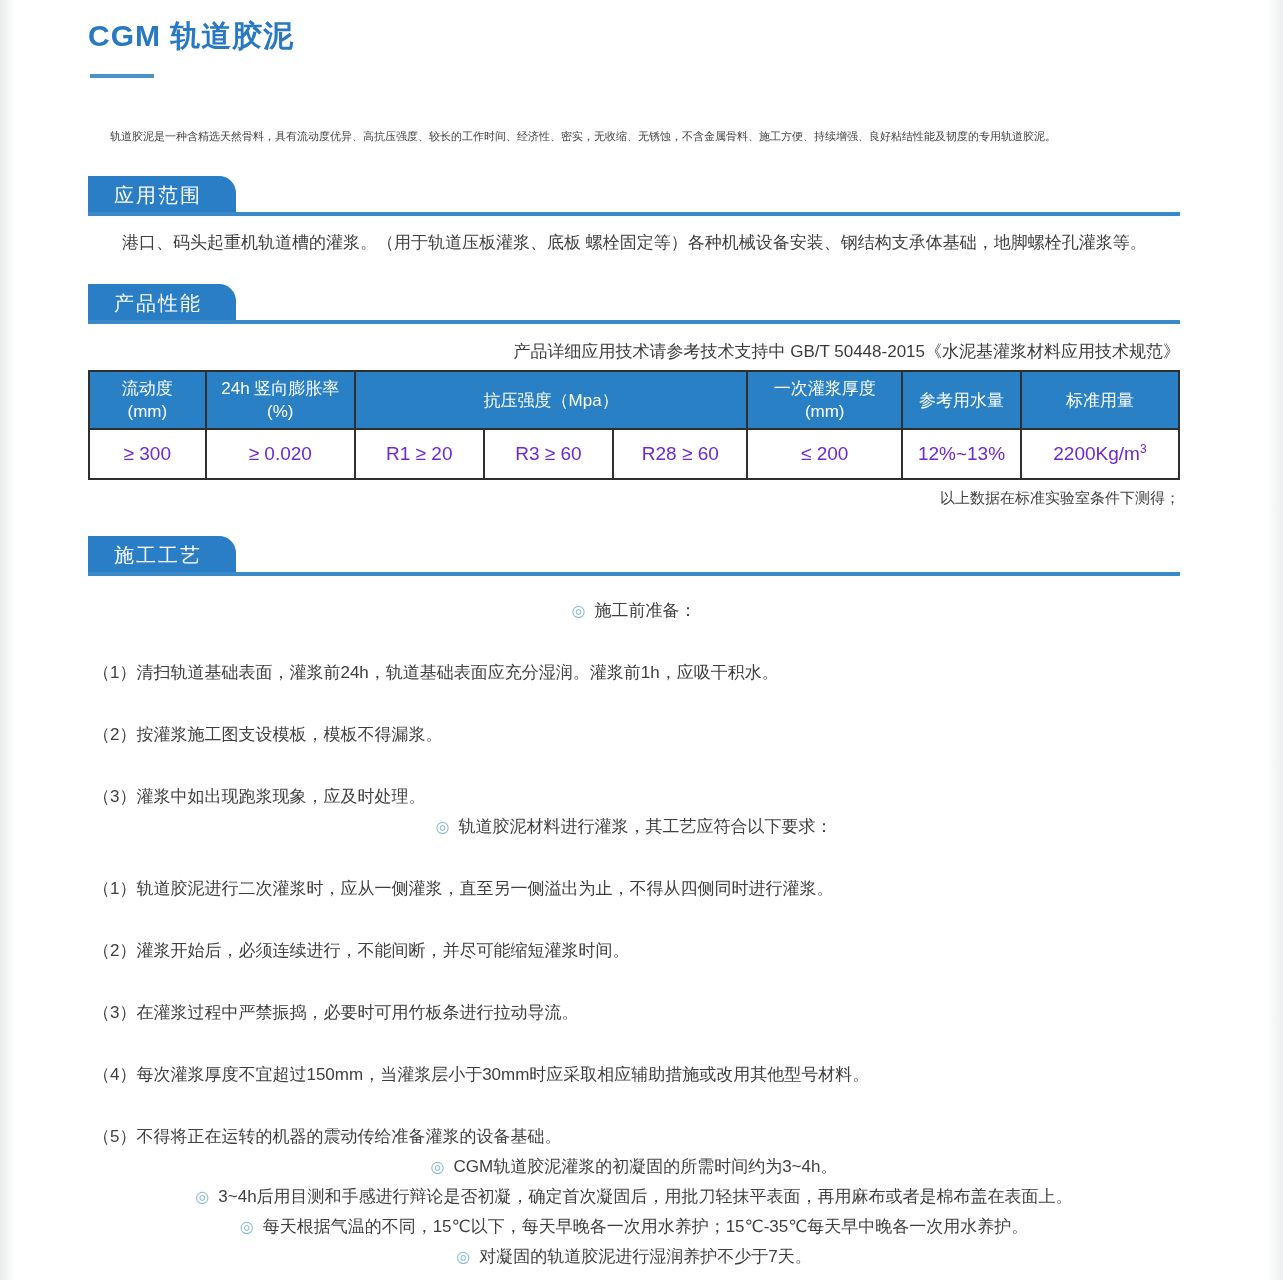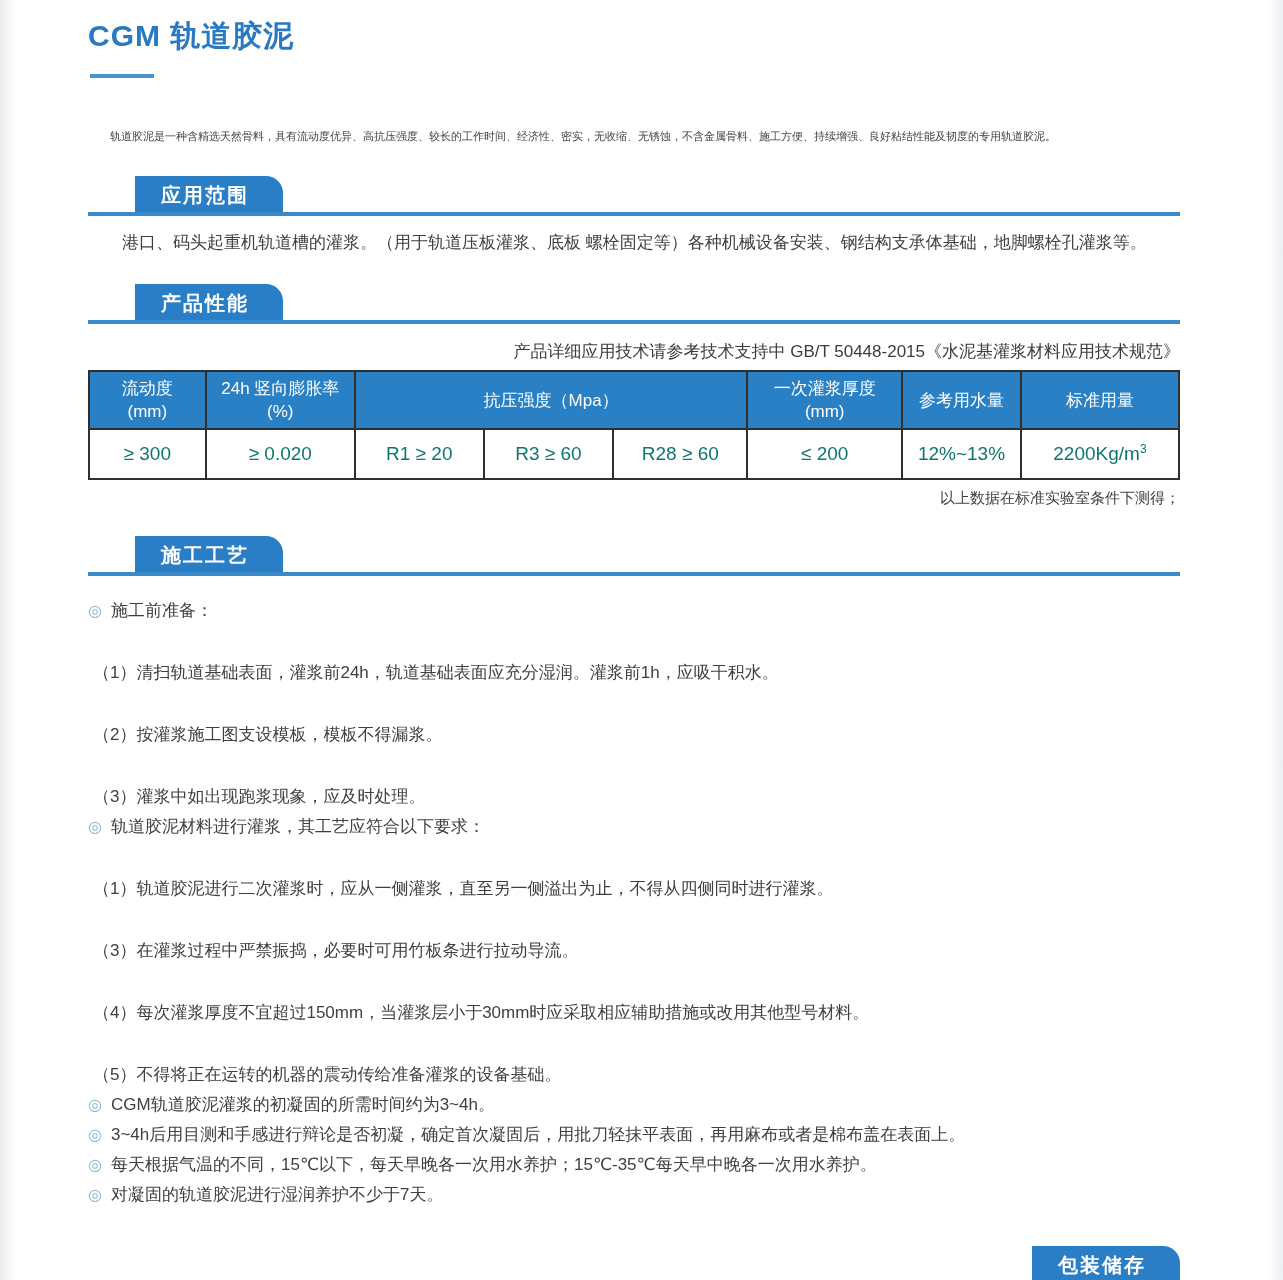--- a/index.html
+++ b/index.html
@@ -38,26 +38,25 @@
   }
   .section-head {
     border-bottom: 4px solid #3a89c9;
     line-height: 0;
   }
   .sec-tab {
     display: inline-block;
     background: #2a7ec6;
     color: #ffffff;
     font-size: 20px;
-    font-weight: bold;
+    font-weight: normal;
     line-height: 24px;
     letter-spacing: 2px;
     padding: 7px 34px 5px 26px;
     border-top-right-radius: 17px;
-    margin-left: 47px;
   }
   .mt-app     { margin-top: 22px; }
   .mt-perf    { margin-top: 28px; }
   .mt-proc    { margin-top: 28px; }
   .mt-storage { margin-top: 36px; text-align: right; }
   .app-body {
     margin: 14px 0 0 0;
     font-size: 17px;
     line-height: 26px;
     text-indent: 2em;
@@ -87,21 +86,21 @@
   table.spec th {
     background: #2980c4;
     color: #ffffff;
     font-weight: normal;
     font-size: 17px;
     height: 52px;
   }
   table.spec th .hl { display: block; line-height: 23px; }
   table.spec td {
     font-size: 19px;
-    color: #0f766e;
+    color: #6d28d9;
     height: 44px;
     background: #ffffff;
   }
   table.spec td sup { font-size: 12px; }
   .footnote {
     margin: 8px 0 0 0;
     font-size: 15px;
     line-height: 20px;
     color: #3f3f3f;
     text-align: right;
@@ -111,21 +110,21 @@
     font-size: 17px;
     line-height: 30px;
     color: #3f3f3f;
     white-space: nowrap;
   }
   .item-list .li .bullet {
     color: #88bcd8;
     font-size: 16px;
     margin-right: 9px;
   }
-  .item-list .li.lead  { padding-left: 0; }
+  .item-list .li.lead  { padding-left: 0; text-align: center; }
   .item-list .li.sub   { padding-left: 5px; margin-top: 32px; }
   .storage-list { margin-top: 16px; }
 </style>
 </head>
 <body>
 
 <div class="page">
 
   <h1 class="page-title">CGM 轨道胶泥</h1>
   <div class="title-dash"></div>
@@ -204,20 +203,23 @@
       <div class="li sub">
         <span class="li-text">（3）灌浆中如出现跑浆现象，应及时处理。</span>
       </div>
       <div class="li lead">
         <span class="bullet">◎</span><span class="li-text">轨道胶泥材料进行灌浆，其工艺应符合以下要求：</span>
       </div>
       <div class="li sub">
         <span class="li-text">（1）轨道胶泥进行二次灌浆时，应从一侧灌浆，直至另一侧溢出为止，不得从四侧同时进行灌浆。</span>
       </div>
       <div class="li sub">
+        <span class="li-text">（2）灌浆开始后，必须连续进行，不能间断，并尽可能缩短灌浆时间。</span>
+      </div>
+      <div class="li sub">
         <span class="li-text">（3）在灌浆过程中严禁振捣，必要时可用竹板条进行拉动导流。</span>
       </div>
       <div class="li sub">
         <span class="li-text">（4）每次灌浆厚度不宜超过150mm，当灌浆层小于30mm时应采取相应辅助措施或改用其他型号材料。</span>
       </div>
       <div class="li sub">
         <span class="li-text">（5）不得将正在运转的机器的震动传给准备灌浆的设备基础。</span>
       </div>
       <div class="li lead">
         <span class="bullet">◎</span><span class="li-text">CGM轨道胶泥灌浆的初凝固的所需时间约为3~4h。</span>

